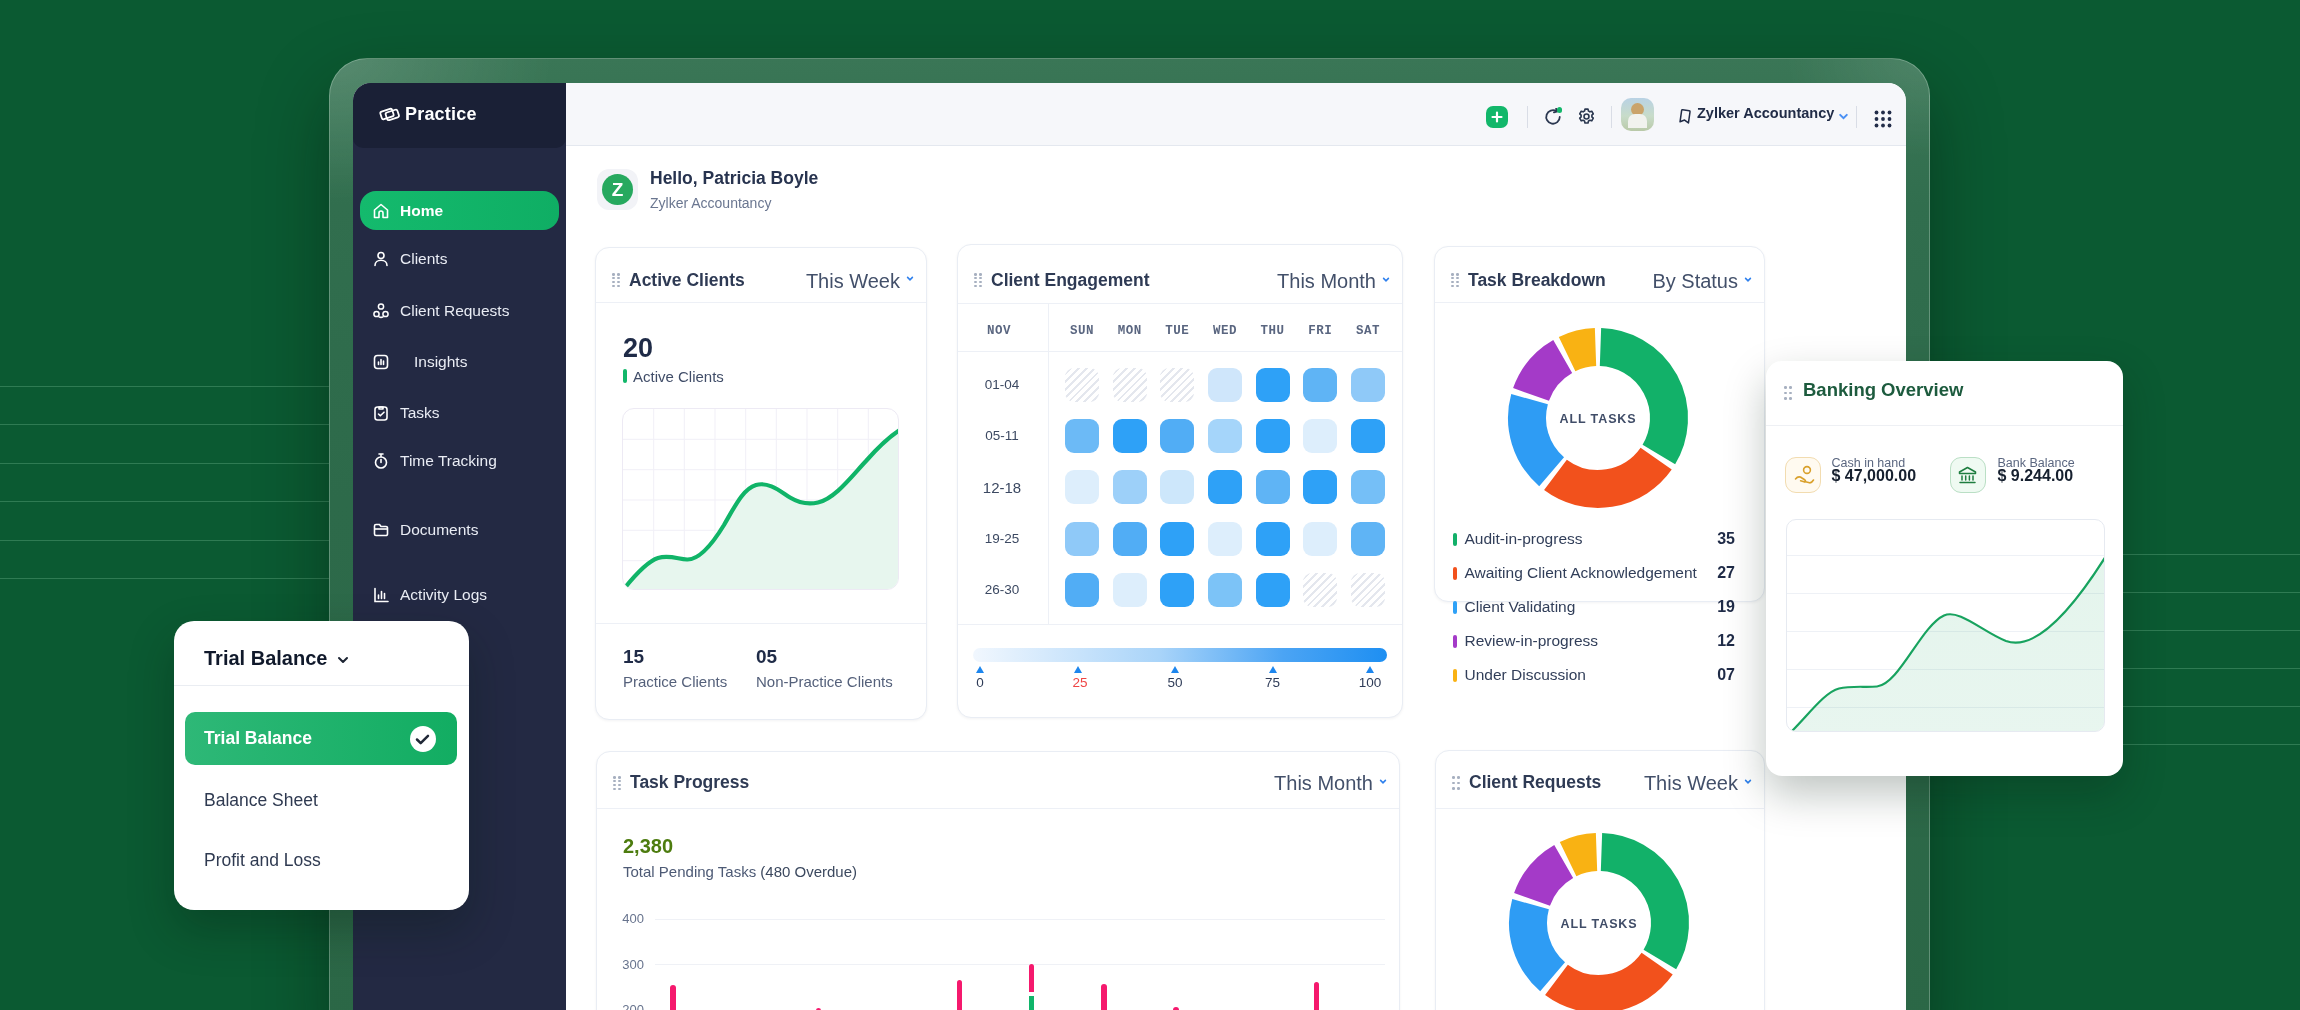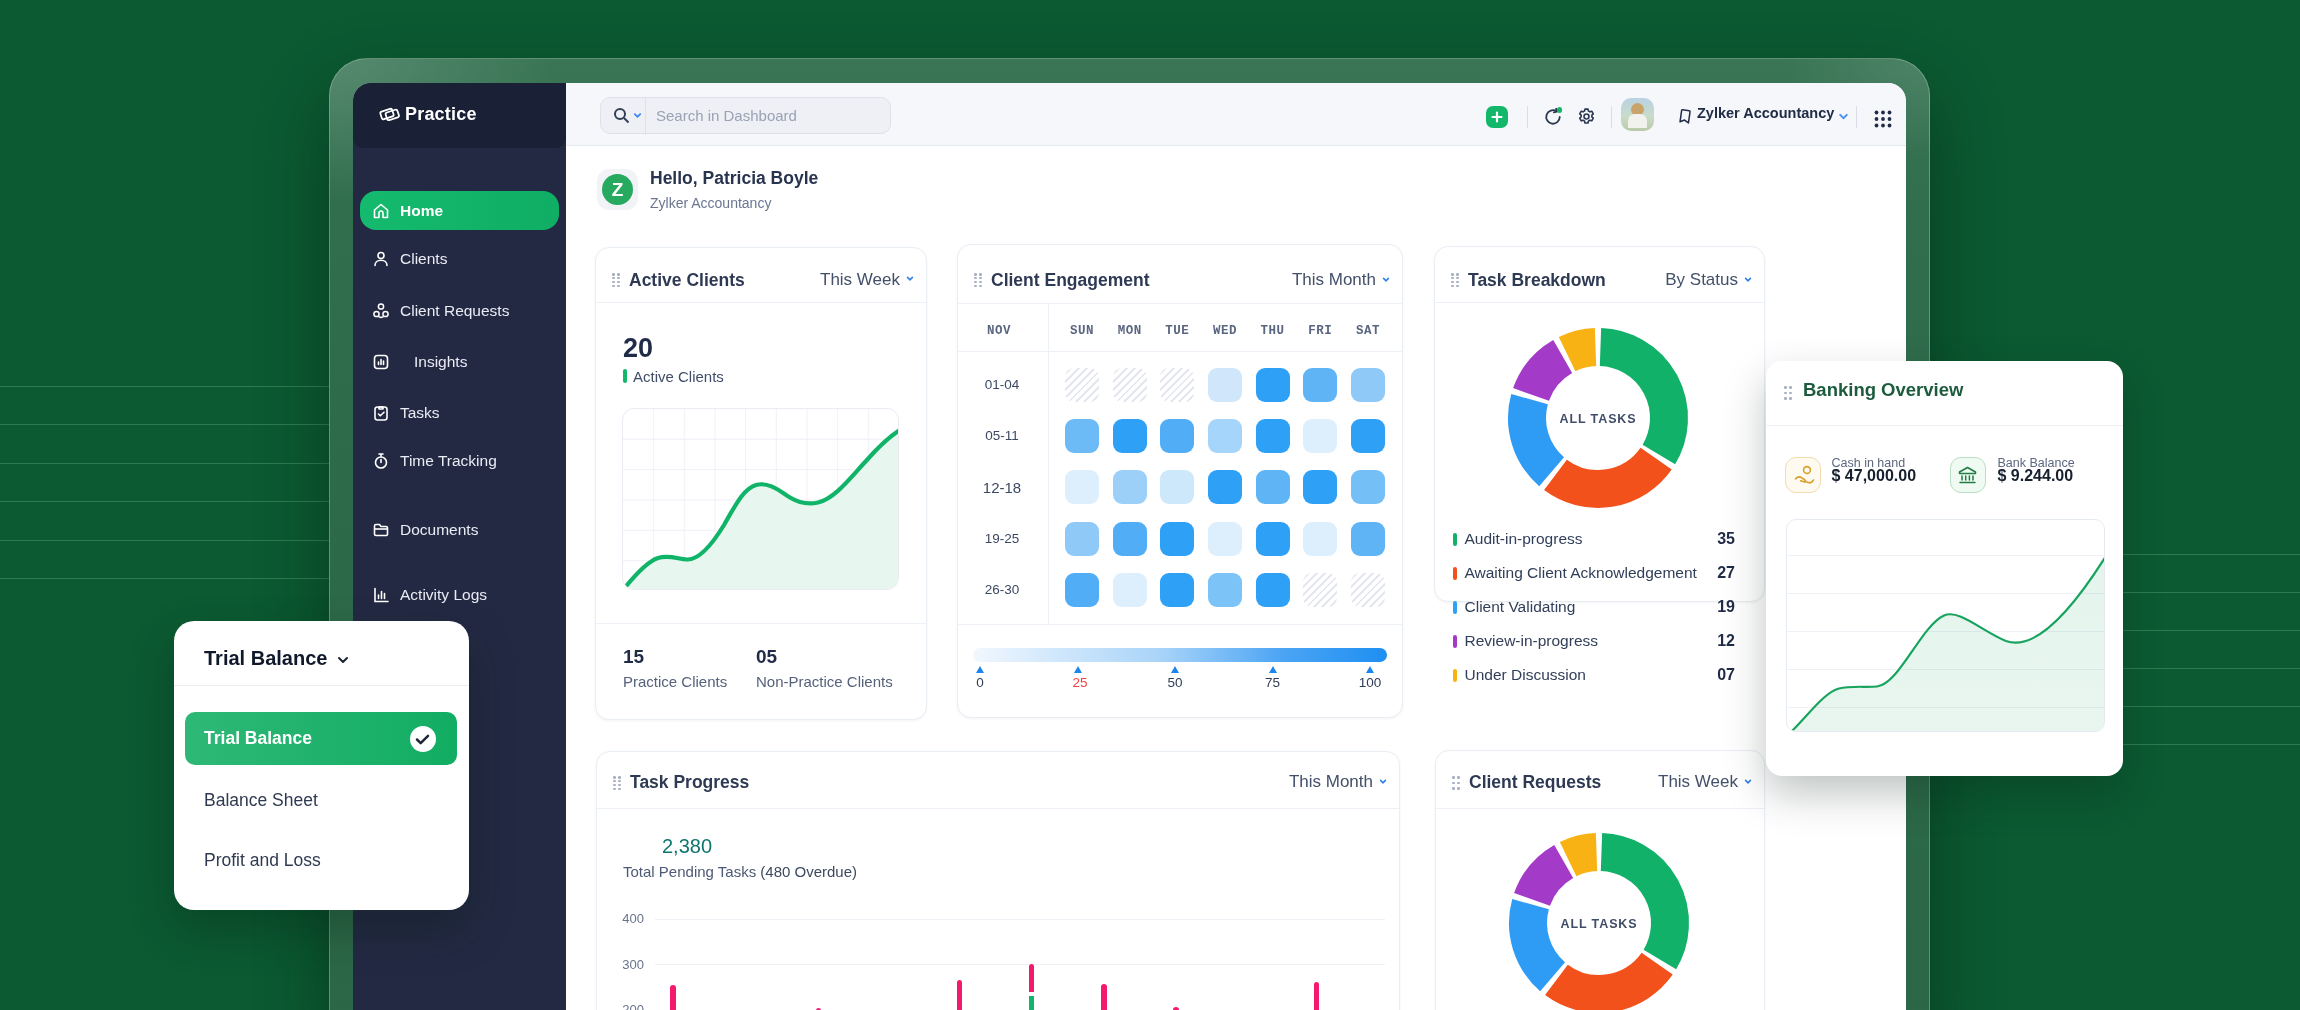--- a/index.html
+++ b/index.html
@@ -34,21 +34,21 @@
   #search { position:absolute; left:34px; top:14px; width:291px; height:37px; border-radius:10px;
             background:#eef0f5; border:1px solid #dde1ea; display:flex; align-items:center; }
   #searchdiv { width:1px; height:37px; background:#dde1ea; position:absolute; left:44px; top:0; }
   .tdiv { position:absolute; top:23px; width:1px; height:22px; background:#d9dde6; }
 
   
   .card { position:absolute; background:#ffffff; border:1px solid #e9edf4; border-radius:14px;
           box-shadow:0 1px 3px rgba(16,24,40,0.05); }
   .chead { position:absolute; left:0; top:0; right:0; height:55px; border-bottom:1px solid #edf0f6; }
   .ctitle { position:absolute; left:33px; top:22px; font-size:17.5px; font-weight:bold; color:#2e3a54; }
-  .cdrop  { position:absolute; top:22px; font-size:17px; color:#43506a; }
+  .cdrop  { position:absolute; top:22px; font-size:20px; color:#43506a; }
   .drag { position:absolute; left:16px; top:25px; width:10px; height:14px; }
   .drag i { position:absolute; width:2.5px; height:2.5px; border-radius:50%; background:#a7b0c0; }
 
   .blue-chev { display:inline-block; width:8px; height:8px; }
 
   
   .cell { position:absolute; width:34px; height:34px; border-radius:9px; }
   .hatch { background:repeating-linear-gradient(135deg, #ffffff 0 3.5px, #e4e7ee 3.5px 5.5px); }
   .daylab { position:absolute; font-size:12.5px; font-weight:bold; color:#5a6680; letter-spacing:0.5px;font-family:Liberation Mono, monospace; }
 
@@ -137,31 +137,20 @@
     <div class="mitem" style="top:503px;">
       <svg width="18" height="18" viewBox="0 0 18 18" fill="none" stroke="#ffffff" stroke-width="1.6" stroke-linecap="round">
             <path d="M3 2.5 V15.5 H16"></path>
             <path d="M6.5 12.5 V9 M9.5 12.5 V5.5 M12.5 12.5 V7.5"></path>
           </svg>
       <span>Activity Logs</span>
         </div>
   </div>
 
   <div id="topbar">
-    <div id="search">
-      <svg style="margin-left:12px;" width="17" height="17" viewBox="0 0 17 17" fill="none" stroke="#333f55" stroke-width="2">
-        <circle cx="7" cy="7" r="5"></circle>
-            <path d="M11 11 L15.5 15.5"></path>
-      </svg>
-      <svg style="margin-left:3px;" width="9" height="9" viewBox="0 0 10 10" fill="none" stroke="#3d86f5" stroke-width="2" stroke-linecap="round">
-            <path d="M2 3.5 L5 6.5 L8 3.5"></path>
-          </svg>
-      <div id="searchdiv"></div>
-      <span style="margin-left:14px;color:#99a2b4;font-size:15px;">Search in Dashboard</span>
-    </div>
 
     <div style="position:absolute;left:920px;top:23px;width:22px;height:22px;border-radius:7px;background:#12b76a;">
       <svg width="22" height="22" viewBox="0 0 22 22" stroke="#ffffff" stroke-width="2.2" stroke-linecap="round">
             <path d="M11 6.5 V15.5 M6.5 11 H15.5"></path>
           </svg>
     </div>
     <div class="tdiv" style="left:961px;"></div>
     <div style="position:absolute;left:978px;top:25px;">
       <svg width="18" height="18" viewBox="0 0 20 20" fill="none" stroke="#2b3850" stroke-width="2" stroke-linecap="round">
         <path d="M17.5 10 A7.5 7.5 0 1 1 13.8 3.5"></path>
@@ -393,21 +382,21 @@
       <i style="left:0;top:7.8px"></i>
       <i style="left:5px;top:7.8px"></i>
       <i style="left:0;top:11.7px"></i>
       <i style="left:5px;top:11.7px"></i>
     </div>
   <div class="ctitle" style="top:20px;">Task Progress</div>
   <div class="cdrop" style="right:26px;top:20px;">This Month</div>
   <svg class="blue-chev" style="position:absolute;right:12px;top:26px;" viewBox="0 0 10 10" fill="none" stroke="#2f80ed" stroke-width="2" stroke-linecap="round">
       <path d="M2 3 L5 6 L8 3"></path>
     </svg>
-  <div style="position:absolute;left:26px;top:83px;font-size:20px;font-weight:normal;color:#0f766e;margin-left:39px;">2,380</div>
+  <div style="position:absolute;left:26px;top:83px;font-size:20px;font-weight:bold;color:#4d7c0f;">2,380</div>
   <div style="position:absolute;left:26px;top:111px;font-size:15px;color:#4d5a75;">Total Pending Tasks <span style="color:#3c495f;">(480 Overdue)</span></div>
   <div style="position:absolute;left:20px;top:159px;width:27px;text-align:right;font-size:13px;color:#68748e;">400</div>
   <div style="position:absolute;left:20px;top:205px;width:27px;text-align:right;font-size:13px;color:#68748e;">300</div>
   <div style="position:absolute;left:20px;top:250px;width:27px;text-align:right;font-size:13px;color:#68748e;">200</div>
   <div style="position:absolute;left:57.5px;top:166.5px;width:730px;height:1px;background:#eff1f6;"></div>
   <div style="position:absolute;left:57.5px;top:212px;width:730px;height:1px;background:#eff1f6;"></div>
   <div style="position:absolute;left:57.5px;top:257.5px;width:730px;height:1px;background:#eff1f6;"></div>
   <div style="position:absolute;left:73.35px;top:233px;width:5.5px;height:29.0px;border-radius:3px 3px 0 0;background:#F5196D;"></div>
   <div style="position:absolute;left:218.55px;top:255.5px;width:5.5px;height:6.5px;border-radius:3px 3px 0 0;background:#F5196D;"></div>
   <div style="position:absolute;left:359.95px;top:227.7px;width:5.5px;height:34.3px;border-radius:3px 3px 0 0;background:#F5196D;"></div>

